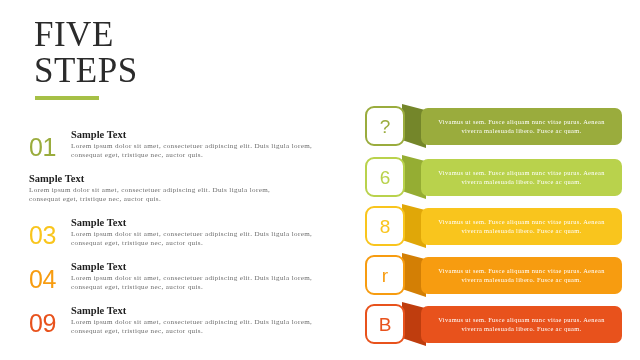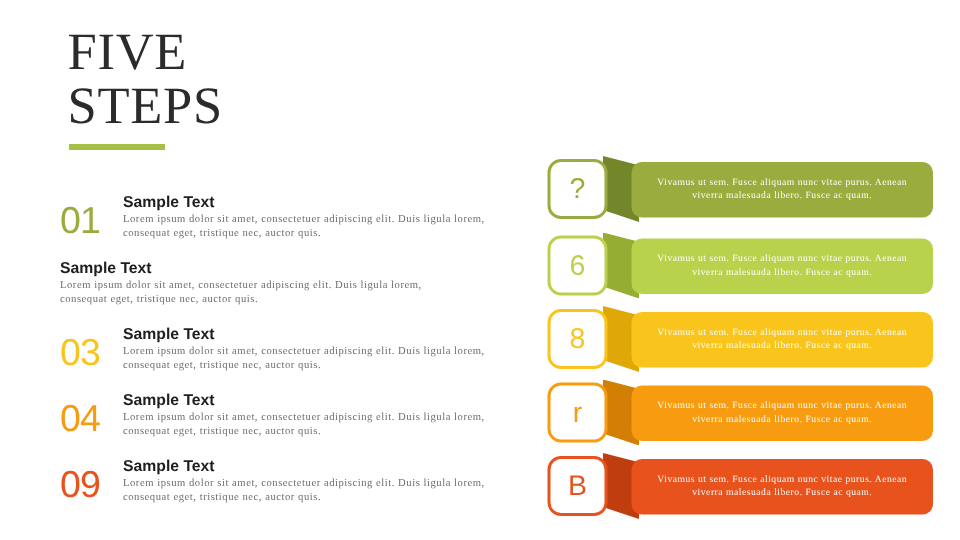--- a/index.html
+++ b/index.html
@@ -11,21 +11,21 @@
     height: 360px;
     background: #ffffff;
     font-family: "Liberation Sans", sans-serif;
     overflow: hidden;
     position: relative;
   }
 
   
   .left-col {
     position: absolute;
-    left: 16px;
+    left: 5px;
     top: 0;
     width: 330px;
     height: 360px;
   }
 
   .title-block {
     position: absolute;
     left: 29px;
     top: 17px;
     width: 260px;
@@ -68,21 +68,21 @@
     flex: 0 0 42px;
     text-align: left;
     padding-top: 7px;
     letter-spacing: -0.5px;
   }
   .step-body {
     flex: 1 1 auto;
     padding-top: 1px;
   }
   .step-title {
-    font-family: Liberation Sans, sans-serif;
+    font-family: Liberation Serif, serif;
     font-weight: bold;
     font-size: 10.5px;
     line-height: 12px;
     color: #1f1f1f;
     margin-bottom: 1px;
   }
   .step-desc {
     font-family: "Liberation Serif", serif;
     font-size: 7.1px;
     line-height: 9.1px;

